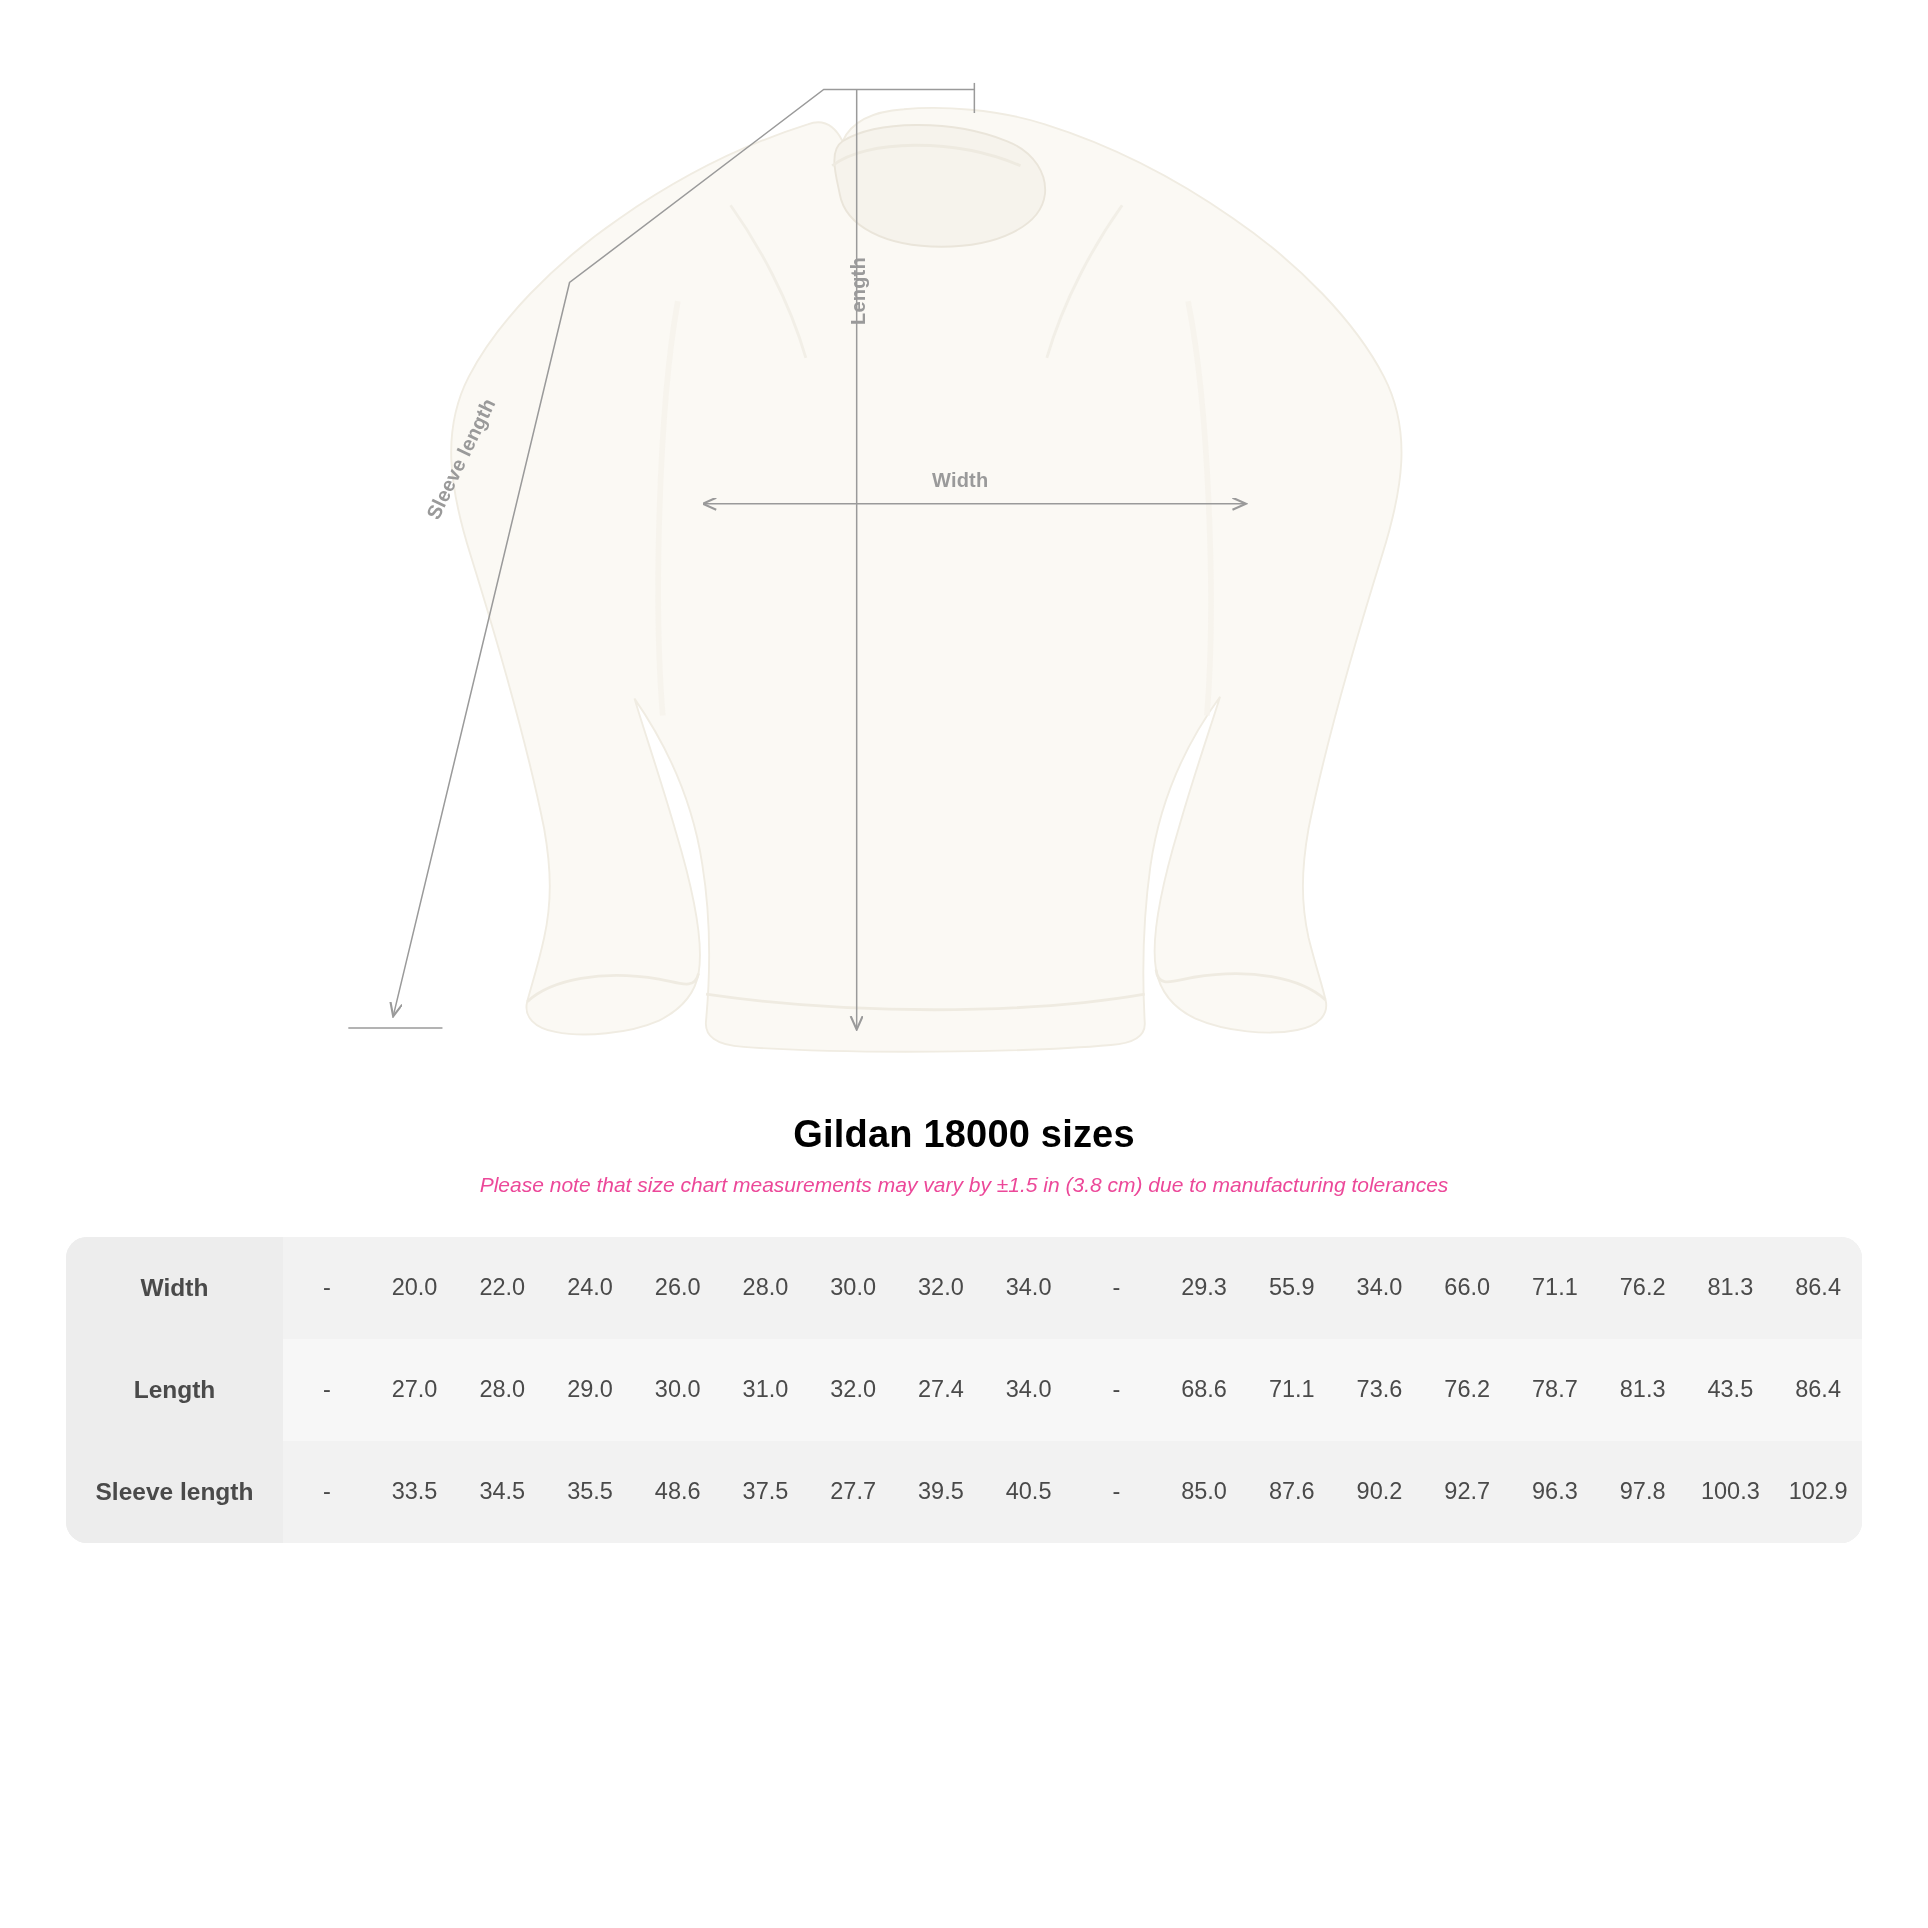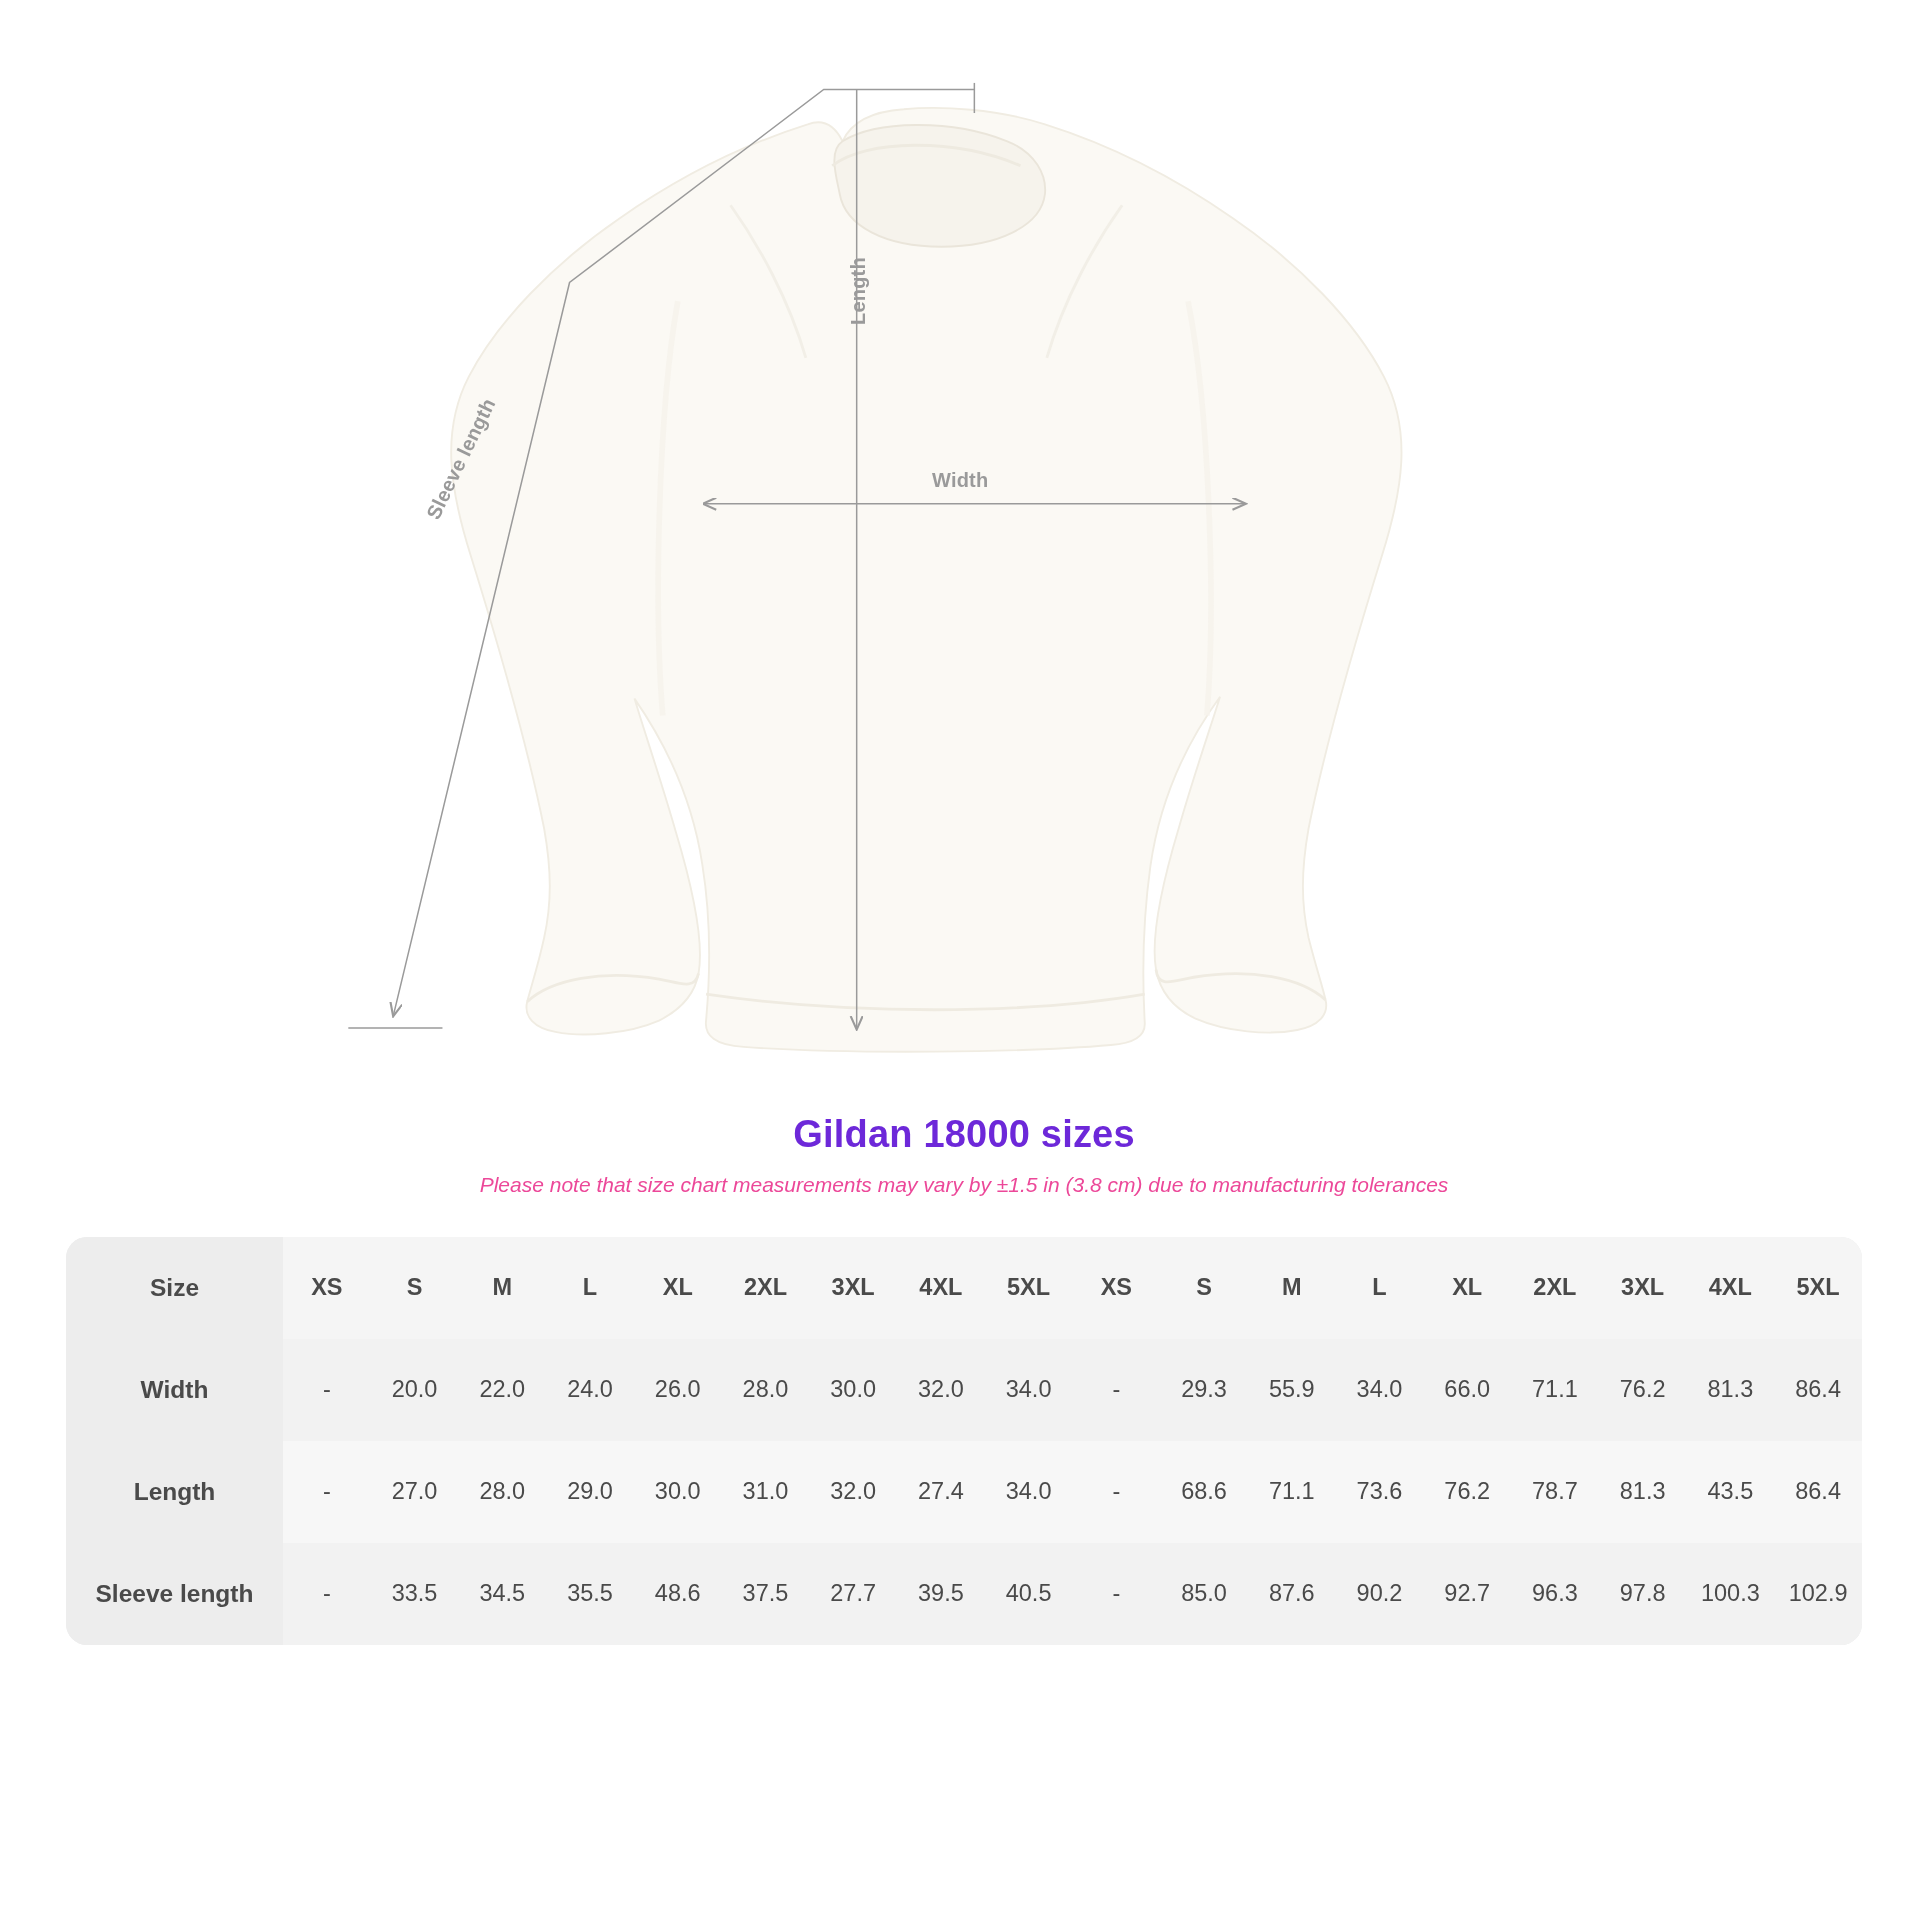--- a/index.html
+++ b/index.html
@@ -58,21 +58,21 @@
   }
 
   
   .title-block {
     text-align: center;
     margin-top: 1.9px;
   }
   .chart-title {
     font-size: 38px;
     font-weight: bold;
-    color: #6d28d9;
+    color: #000000;
     letter-spacing: 0.2px;
   }
   .chart-note {
     margin-top: 17px;
     font-size: 21px;
     font-style: italic;
     color: #ec4899;
   }
 
   
@@ -241,41 +241,20 @@
   </div>
 
   <div class="table-wrap">
     <table class="size-table">
       <colgroup>
         <col class="rowhead-col">
         <col span="18">
       </colgroup>
       <tbody>
 
-        <tr class="size-row">
-          <td class="rowhead">Size</td>
-          <td>XS</td>
-          <td>S</td>
-          <td>M</td>
-          <td>L</td>
-          <td>XL</td>
-          <td>2XL</td>
-          <td>3XL</td>
-          <td>4XL</td>
-          <td>5XL</td>
-          <td>XS</td>
-          <td>S</td>
-          <td>M</td>
-          <td>L</td>
-          <td>XL</td>
-          <td>2XL</td>
-          <td>3XL</td>
-          <td>4XL</td>
-          <td>5XL</td>
-        </tr>
 
         <tr class="data-row odd">
           <td class="rowhead">Width</td>
           <td class="cell">-</td>
           <td class="cell">20.0</td>
           <td class="cell">22.0</td>
           <td class="cell">24.0</td>
           <td class="cell">26.0</td>
           <td class="cell">28.0</td>
           <td class="cell">30.0</td>

